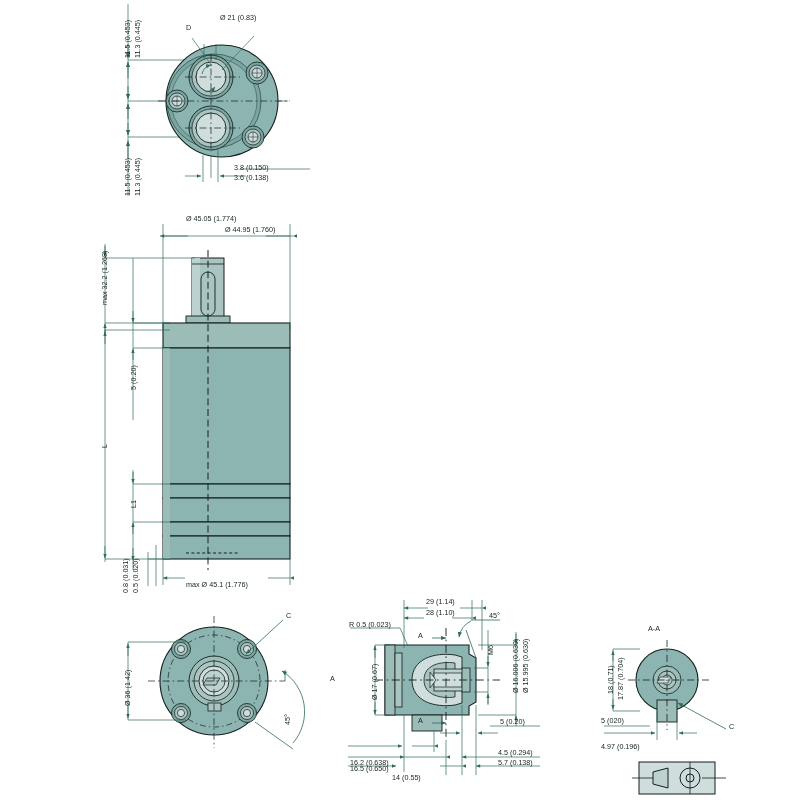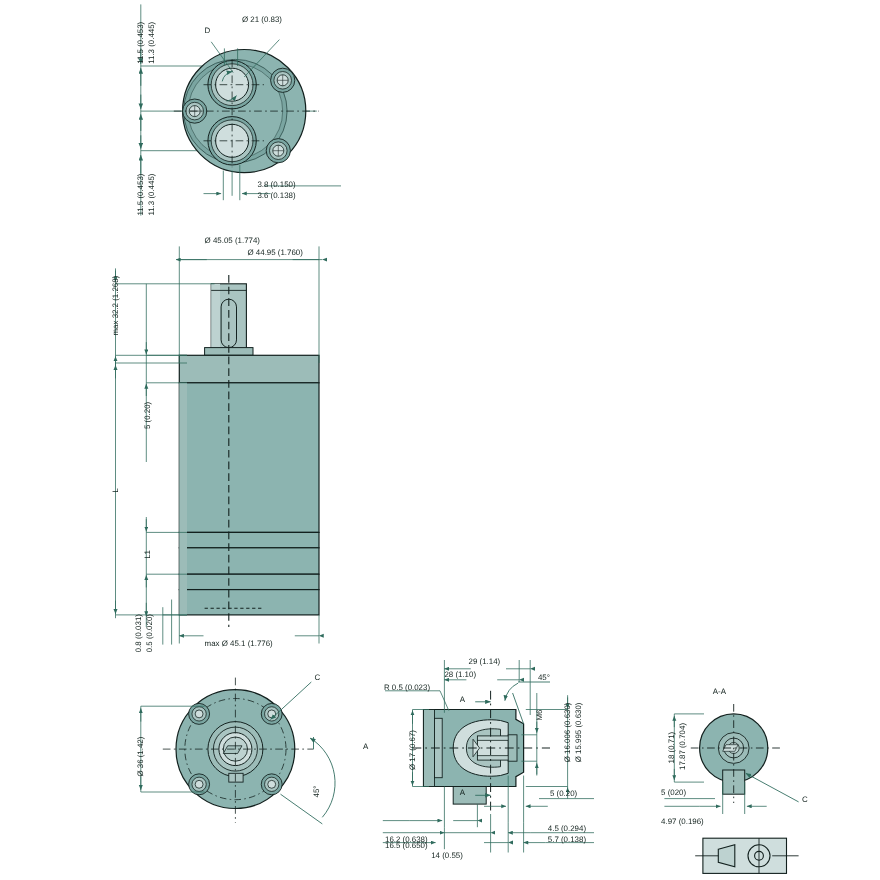--- a/index.html
+++ b/index.html
@@ -410,21 +410,21 @@
 <div class="lbl rot" style="left:130px;top:508px;">L1</div>
 <div class="lbl rot" style="left:122px;top:593px;">0.8 (0.031)</div>
 <div class="lbl rot" style="left:132px;top:593px;">0.5 (0.020)</div>
 <div class="lbl" style="left:186px;top:568px;margin-top:13px;">max Ø 45.1 (1.776)</div>
 
 <div class="lbl rot" style="left:124px;top:706px;">Ø 36 (1.42)</div>
 <div class="lbl" style="left:286px;top:612px;">C</div>
 <div class="lbl rot" style="left:284px;top:725px;">45°</div>
 
 <div class="lbl" style="left:426px;top:598px;">29 (1.14)</div>
-<div class="lbl" style="left:404px;top:609px;">28 (1.10)</div>
+<div class="lbl" style="left:426px;top:609px;">28 (1.10)</div>
 <div class="lbl" style="left:349px;top:621px;">R 0.5 (0.023)</div>
 <div class="lbl" style="left:489px;top:612px;">45°</div>
 <div class="lbl rot" style="left:487px;top:655px;">M6</div>
 <div class="lbl rot" style="left:512px;top:693px;">Ø 16.006 (0.630)</div>
 <div class="lbl rot" style="left:522px;top:693px;">Ø 15.995 (0.630)</div>
 <div class="lbl rot" style="left:371px;top:700px;">Ø 17 (0.67)</div>
 <div class="lbl" style="left:418px;top:632px;">A</div>
 <div class="lbl" style="left:418px;top:717px;">A</div>
 <div class="lbl" style="left:330px;top:675px;">A</div>
 <div class="lbl" style="left:500px;top:718px;">5 (0.20)</div>

